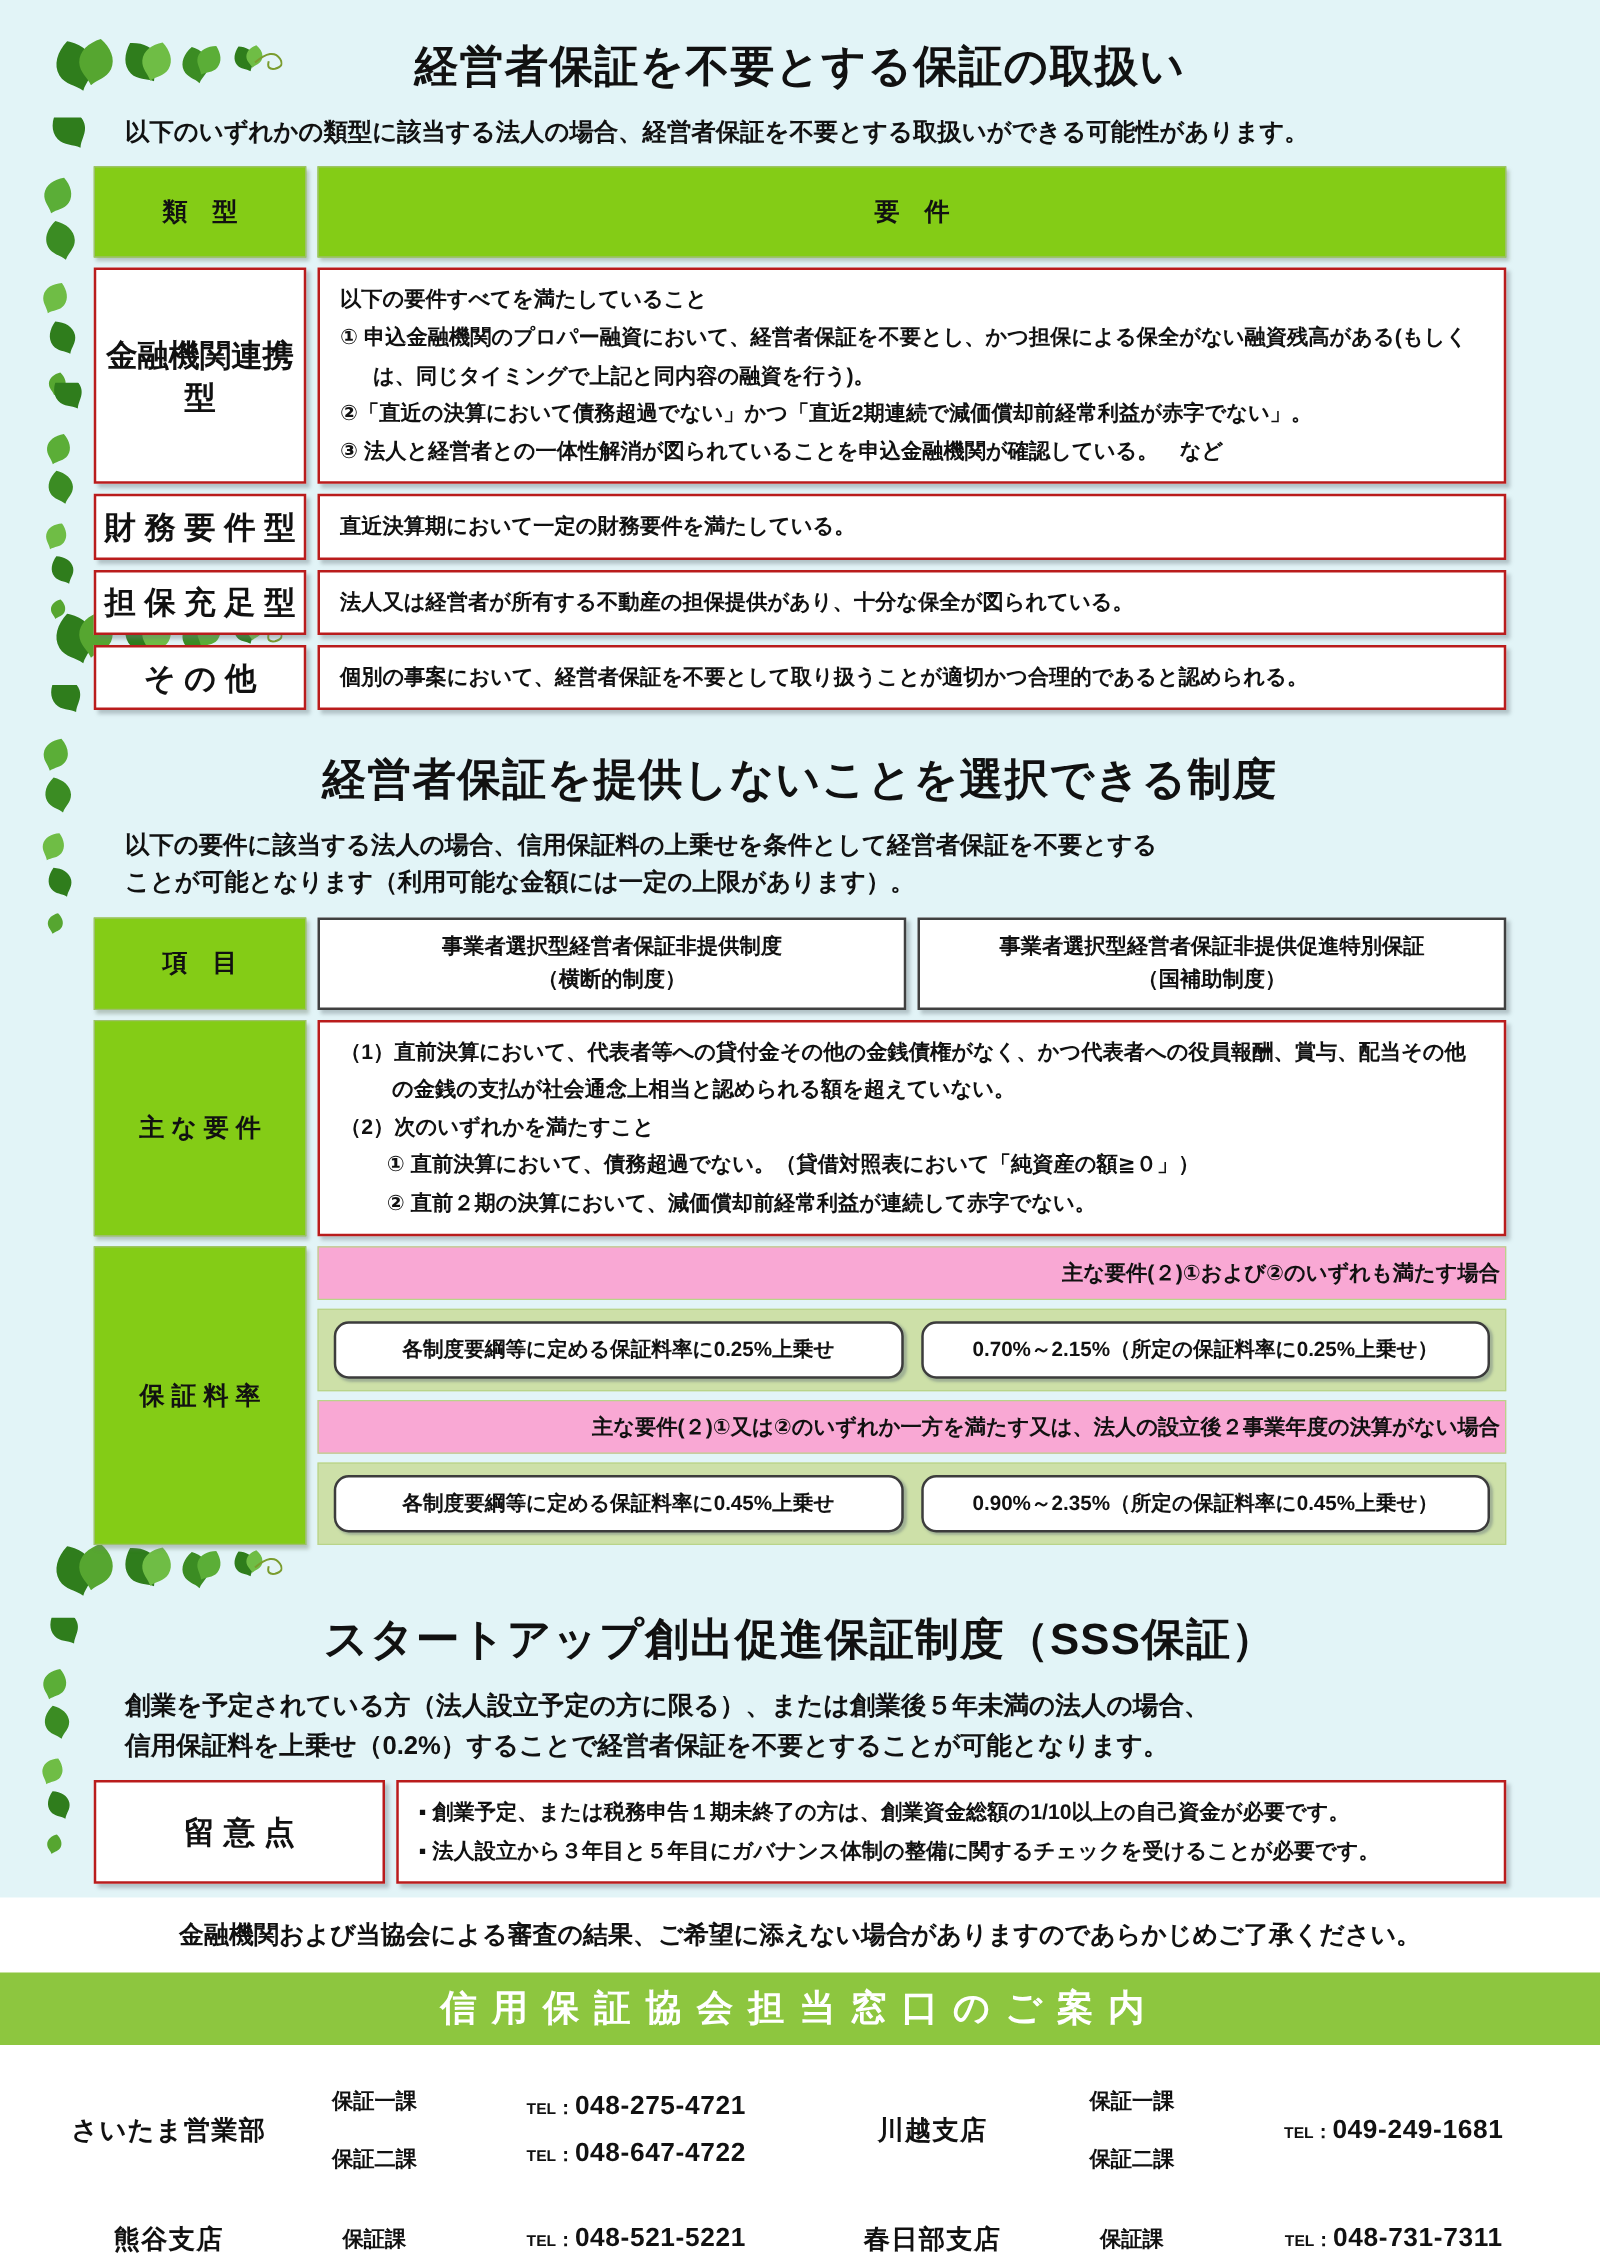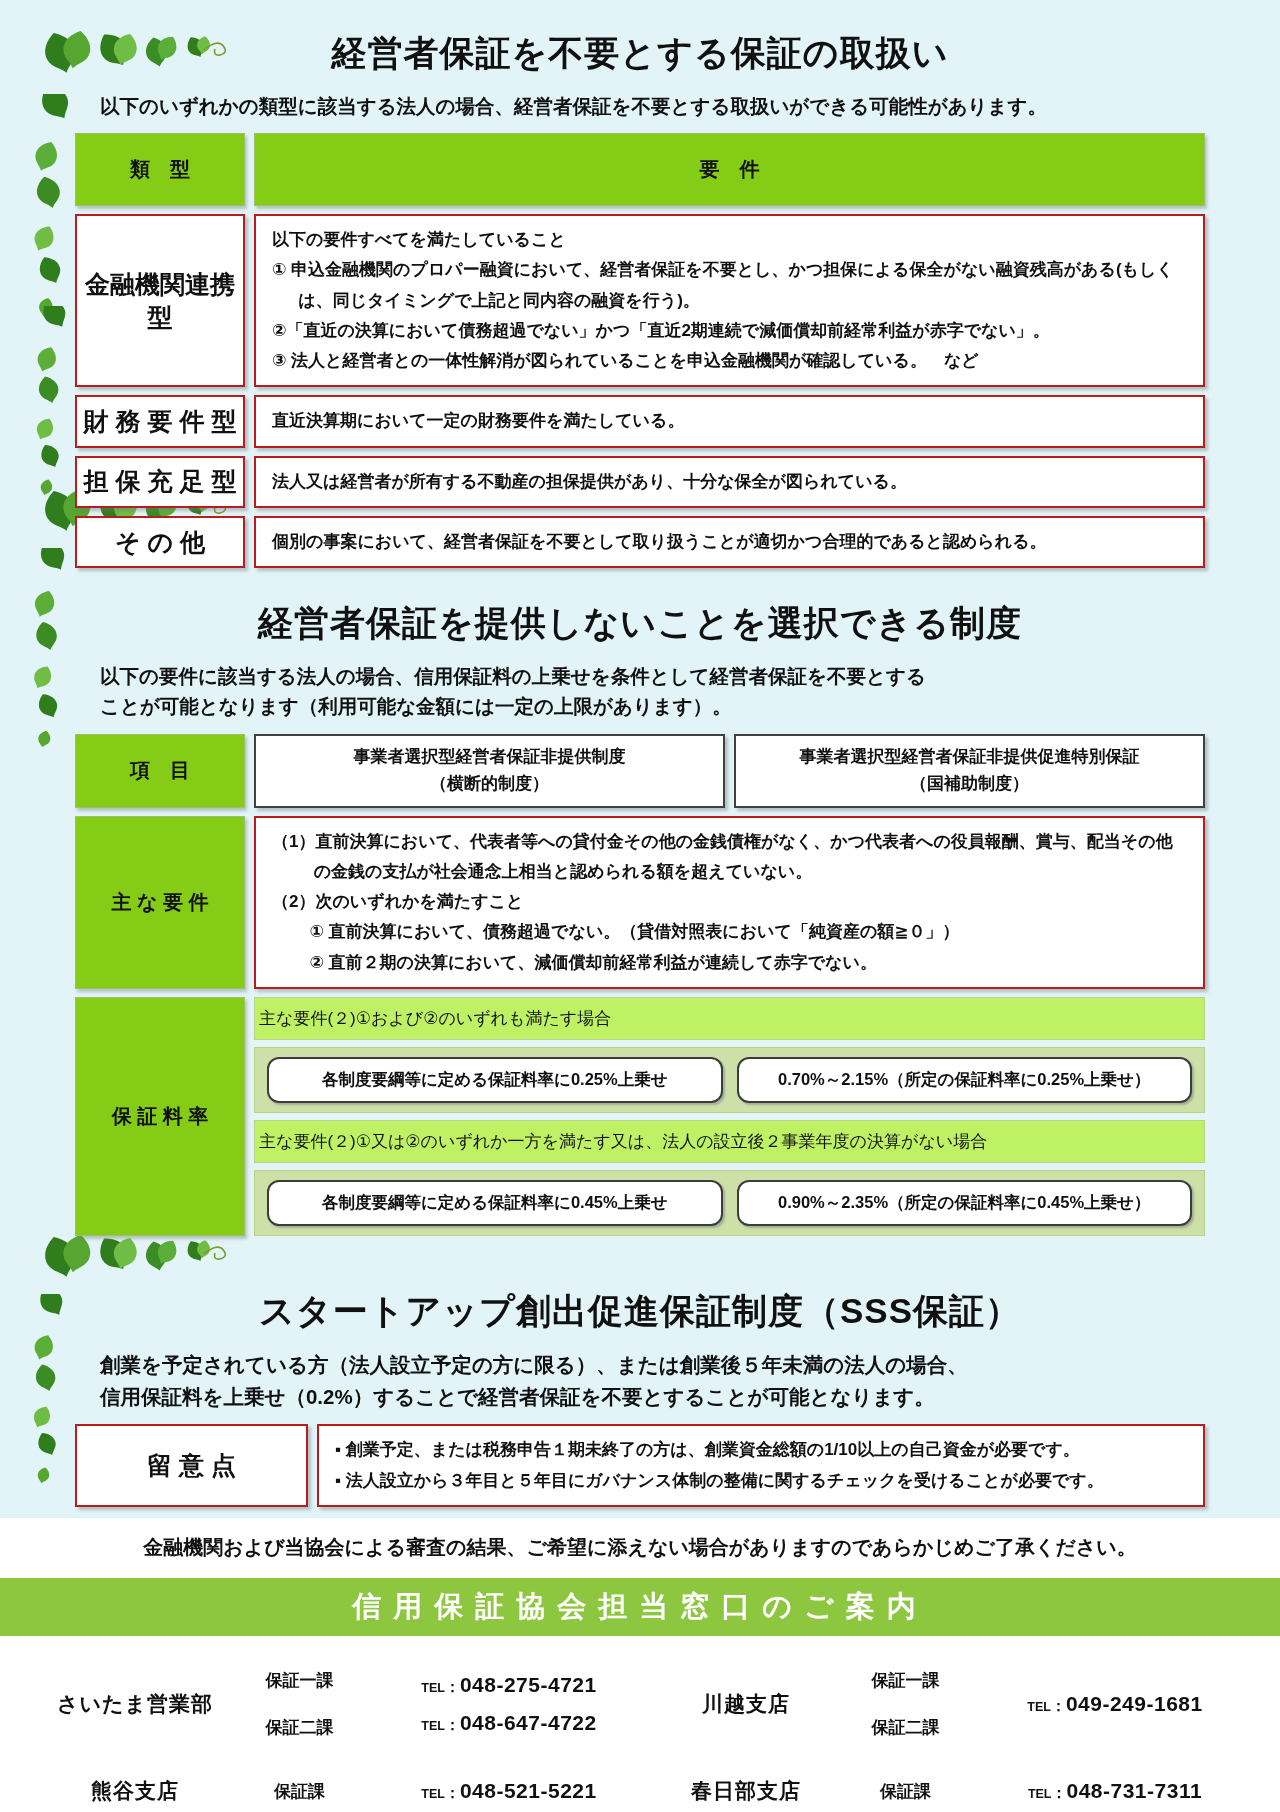--- a/index.html
+++ b/index.html
@@ -28,21 +28,21 @@
          display:flex; flex-direction:column; align-items:center; justify-content:center;
          font-size:17px; font-weight:700; min-height:74px; line-height:1.55; text-align:center; padding:4px 6px; }
   .td { background:#fff; border:2px solid #b91c1c; box-shadow:3px 3px 3px rgba(105,120,125,.4); }
   .lab { display:flex; align-items:center; justify-content:center; font-size:25px; font-weight:700; text-align:center; padding:4px; }
   .con { padding:9px 16px; font-size:17px; font-weight:700; line-height:1.78; }
   .hang { padding-left:1.55em; text-indent:-1.55em; }
   .hang2 { padding-left:2.45em; text-indent:-2.45em; }
   .sub { margin-left:2.2em; }
 
   .rates { display:flex; flex-direction:column; gap:7px; }
-  .band { background:#bef264; border:1px solid #b9d489; text-align:left; font-size:17px; font-weight:400; padding:9px 4px; }
+  .band { background:#f9a8d4; border:1px solid #b9d489; text-align:right; font-size:17px; font-weight:700; padding:9px 4px; }
   .boxrow { background:#cde0a8; border:1px solid #b9d489; display:grid; grid-template-columns:1fr 1fr; gap:14px; padding:9px 12px; }
   .wbox { background:#fff; border:2px solid #3c3c3c; border-radius:12px; box-shadow:2px 2px 2px rgba(105,120,125,.45);
           display:flex; align-items:center; justify-content:center; text-align:center;
           font-size:16.5px; font-weight:700; padding:10px 6px; }
 
   .sec2-title { margin-top:32px; }
   .sec3-title { margin-top:52px; }
 
   
   .footer { position:absolute; left:0; right:0; bottom:0; height:294px; background:#ffffff; }

